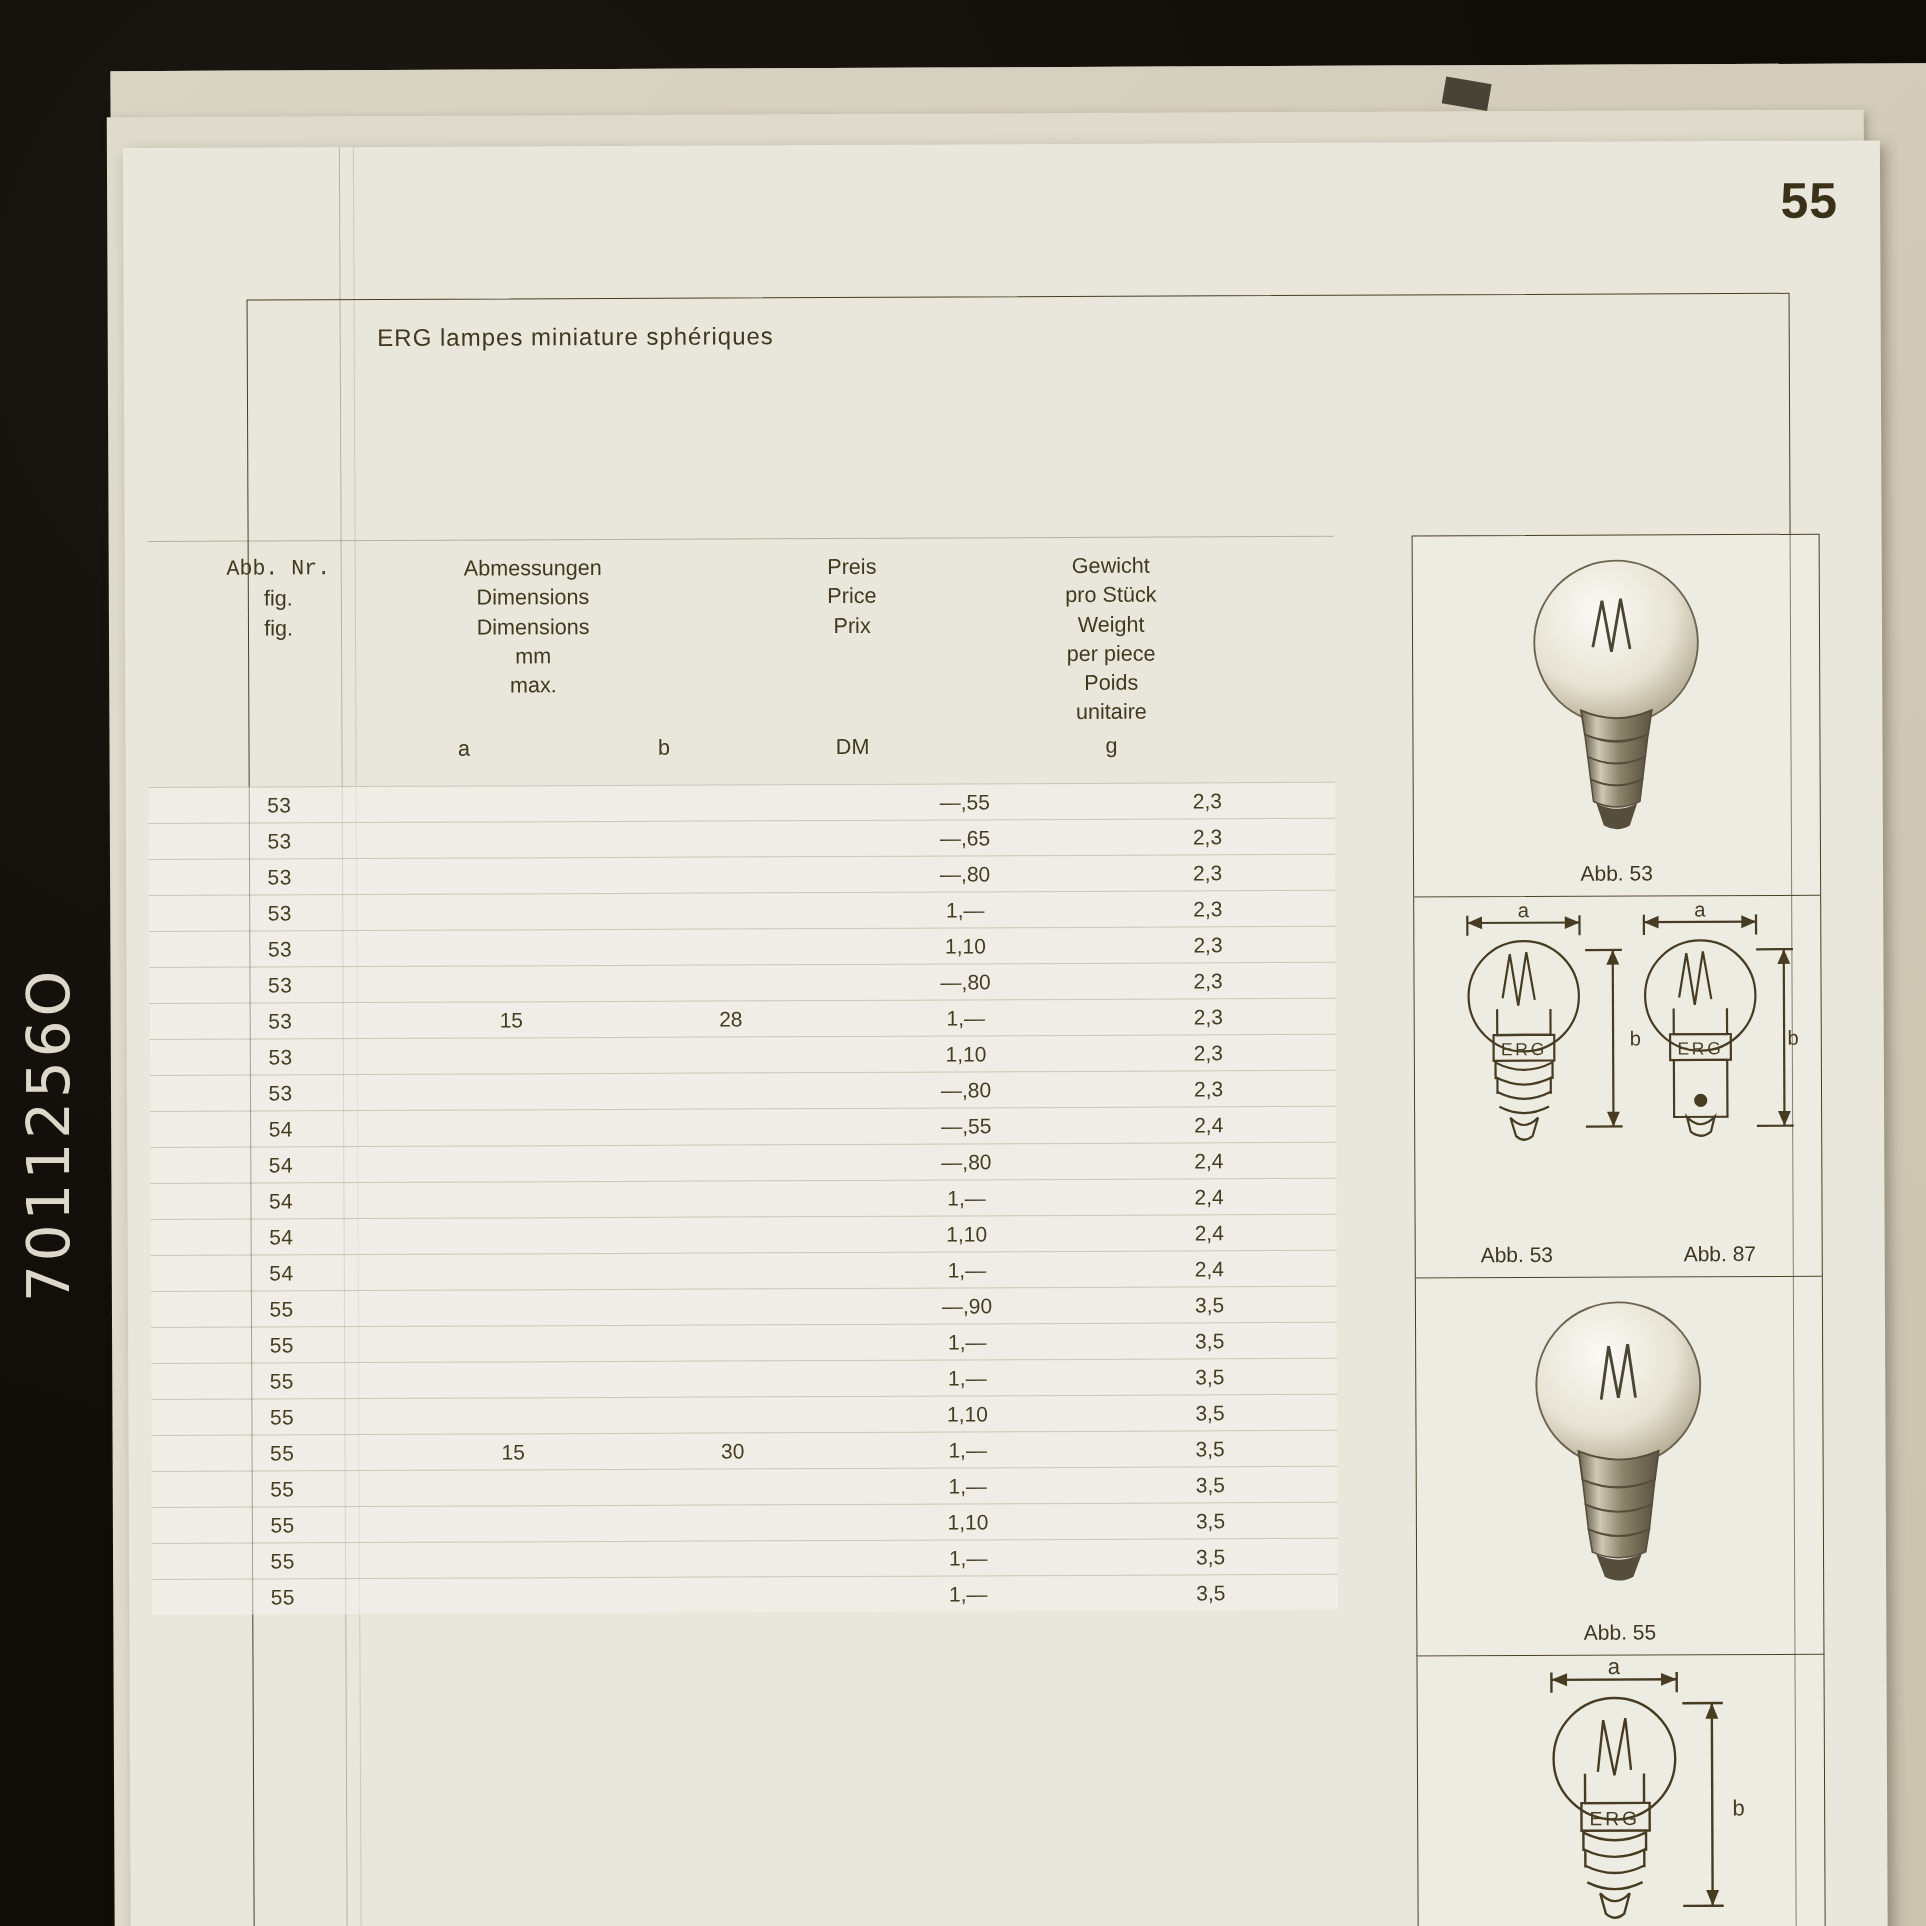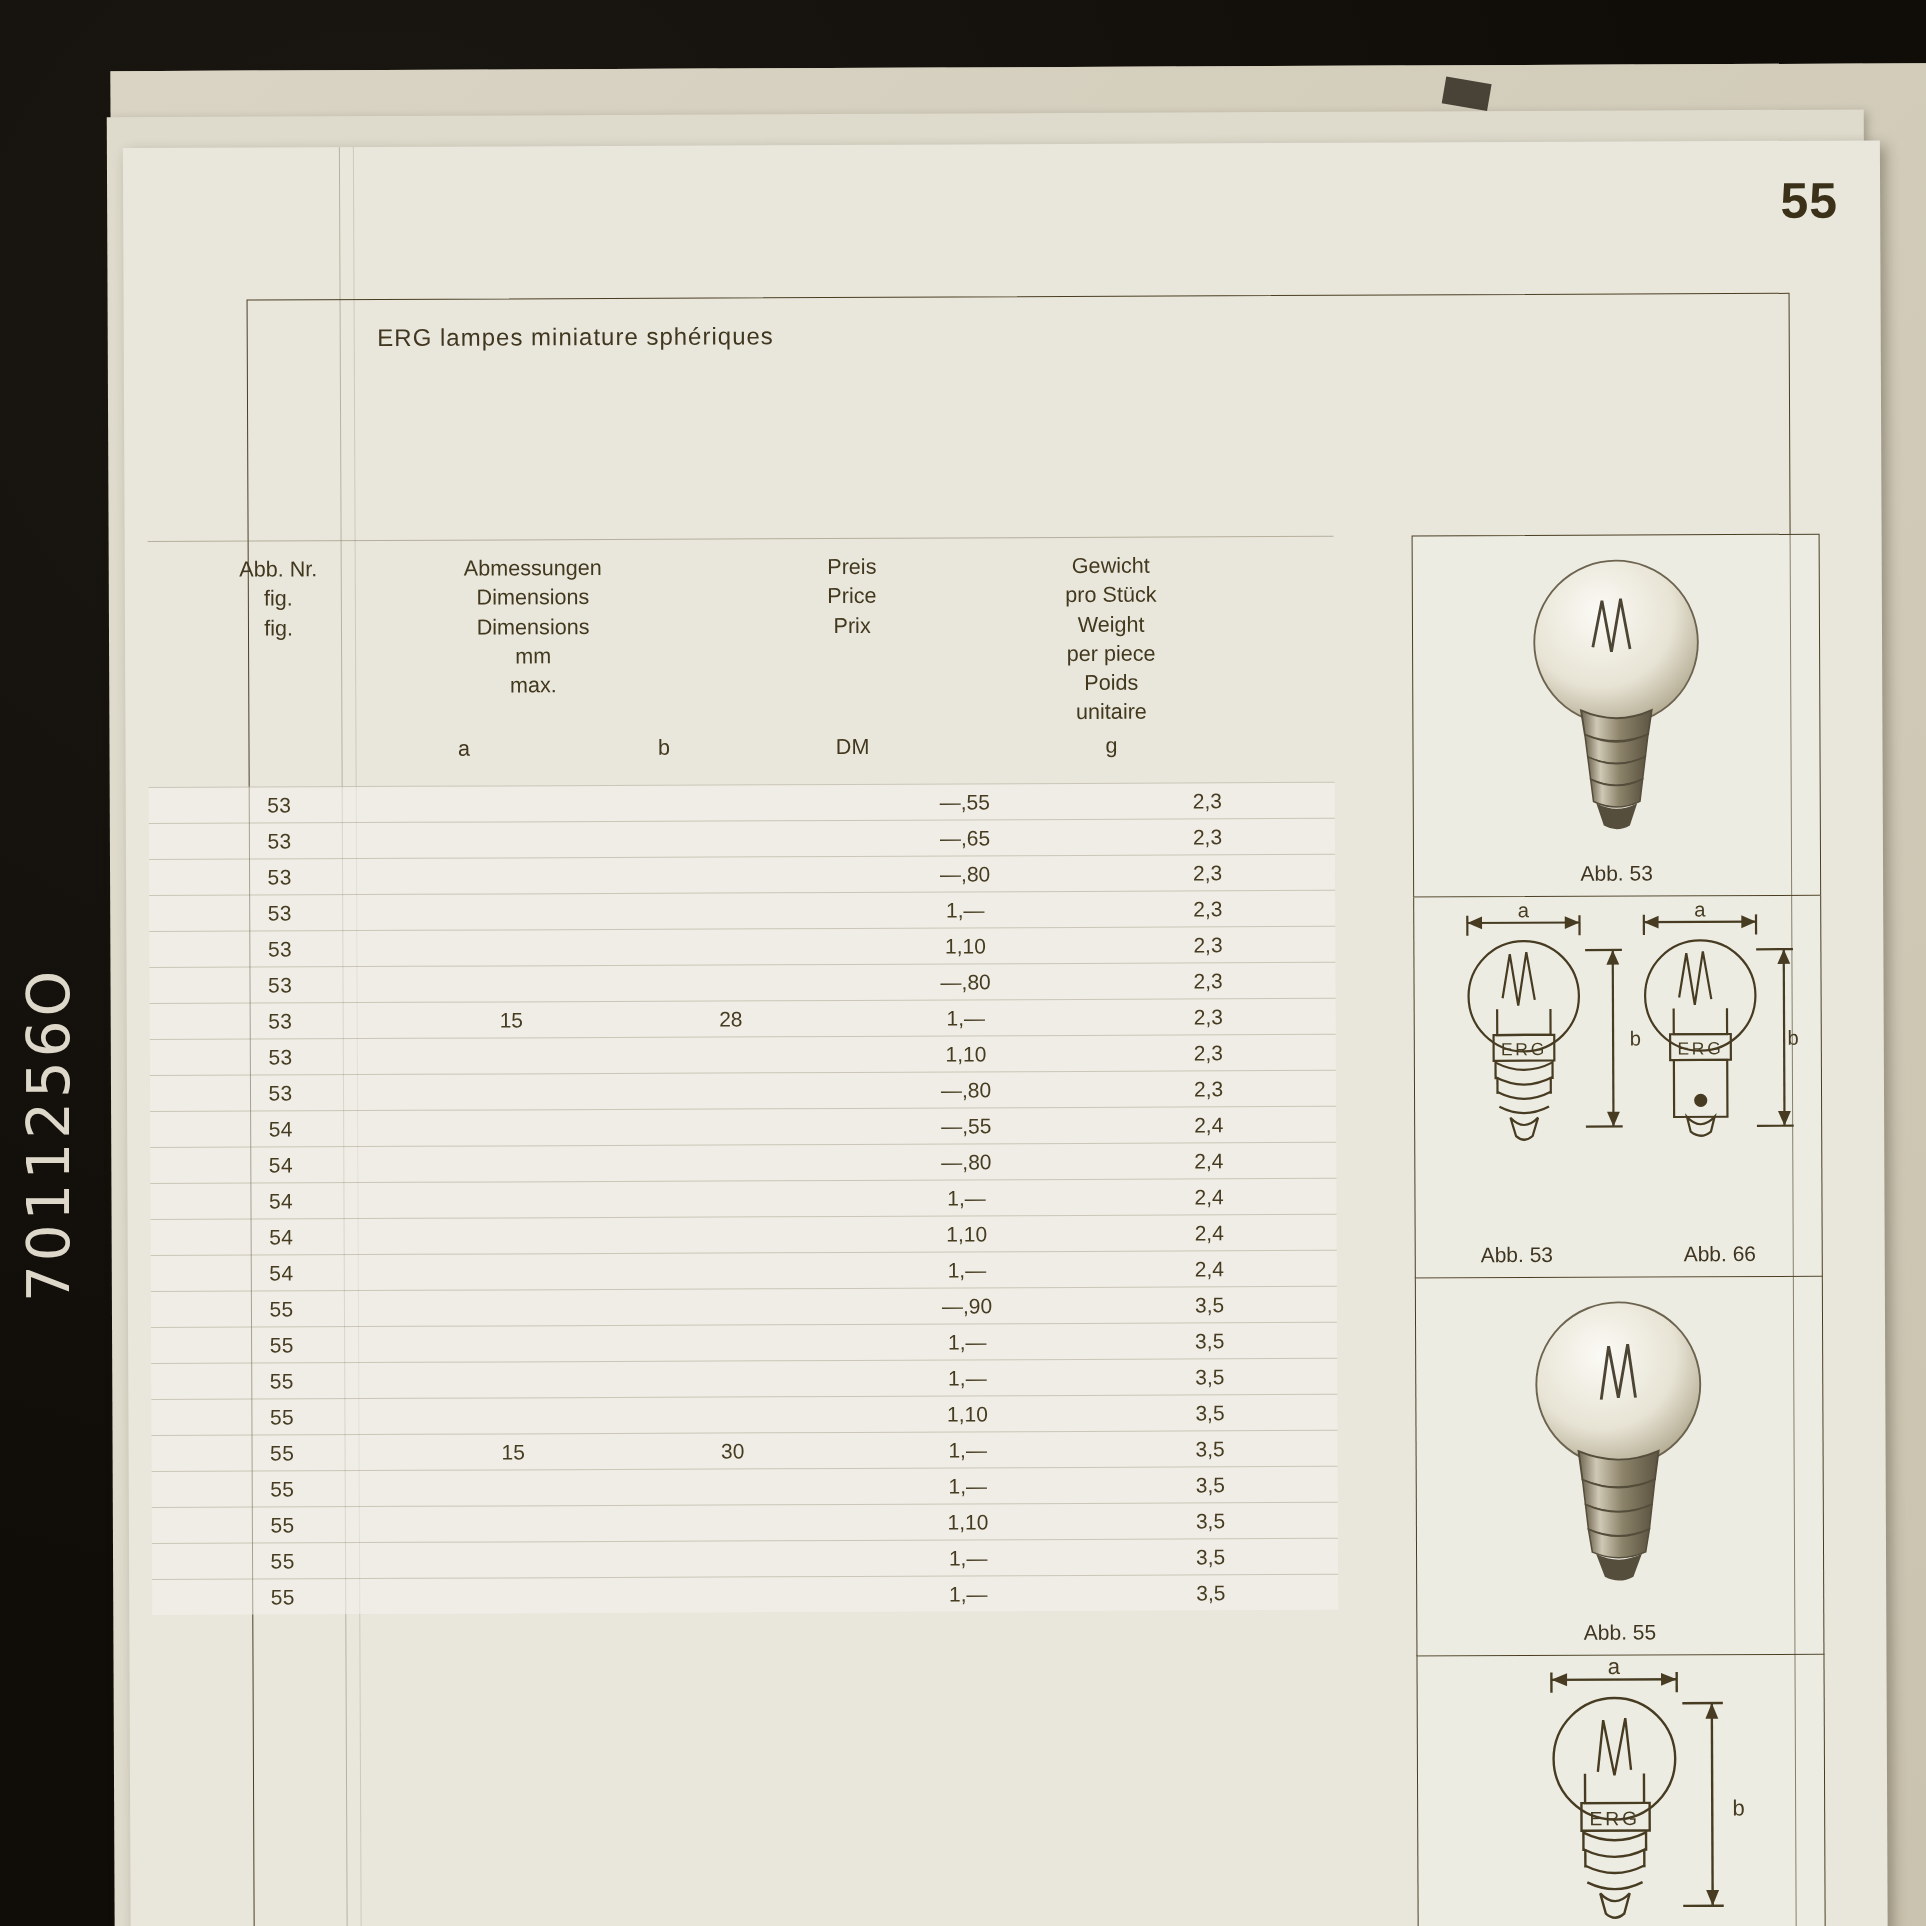--- a/index.html
+++ b/index.html
@@ -277,21 +277,21 @@
 
     <div class="page-frame"></div>
 
     <div class="page-number">55</div>
 
     <div class="heading">ERG lampes miniature sphériques</div>
 
     <div class="rule-top" style="top:393px;"></div>
 
     <div class="thead-block">
-      <div class="hcell" style="left:23px;  top:10px;  width:216px;">Abb. Nr.</div>
+      <div class="hcell" style="left:23px;  top:10px;  width:216px;font-family:Liberation Mono, monospace;">Abb. Nr.</div>
       <div class="hcell" style="left:23px;  top:39px; width:216px;">fig.</div>
       <div class="hcell" style="left:23px;  top:69px; width:216px;">fig.</div>
 
       <div class="hcell" style="left:216px; top:10px;  width:339px;">Abmessungen</div>
       <div class="hcell" style="left:216px; top:39px; width:339px;">Dimensions</div>
       <div class="hcell" style="left:216px; top:69px; width:339px;">Dimensions</div>
       <div class="hcell" style="left:216px; top:98px; width:339px;">mm</div>
       <div class="hcell" style="left:216px; top:127px; width:339px;">max.</div>
 
       <div class="hcell" style="left:589px; top:10px;  width:231px;">Preis</div>
@@ -571,21 +571,21 @@
             <line x1="352" y1="250" x2="392" y2="250"></line>
           </g>
           <text x="99" y="22" font-family="Liberation Sans, sans-serif" font-size="22" fill="#473c22" text-anchor="middle">a</text>
           <text x="291" y="22" font-family="Liberation Sans, sans-serif" font-size="22" fill="#473c22" text-anchor="middle">a</text>
           <text x="214" y="162" font-family="Liberation Sans, sans-serif" font-size="22" fill="#473c22">b</text>
           <text x="398" y="162" font-family="Liberation Sans, sans-serif" font-size="22" fill="#473c22" text-anchor="end">b</text>
           <text x="99" y="172" font-family="Liberation Sans, sans-serif" font-size="19" fill="#473c22" text-anchor="middle" letter-spacing="3">ERG</text>
           <text x="291" y="172" font-family="Liberation Sans, sans-serif" font-size="19" fill="#473c22" text-anchor="middle" letter-spacing="3">ERG</text>
         </svg>
         <div class="figcap two left">Abb. 53</div>
-        <div class="figcap two right">Abb. 66</div>
+        <div class="figcap two right">Abb. 87</div>
       </div>
 
       <div class="figbox" style="height:378px; border-top:none;">
         <svg viewBox="0 0 400 340" width="404" height="324">
           <circle cx="200" cy="112" r="86" fill="url(#gBulb)" stroke="#6d6450" stroke-width="2"></circle>
           <path d="M182 128 L190 72 L200 126 L210 70 L218 126" fill="none" stroke="#4c4534" stroke-width="3"></path>
           <path d="M158 182 Q200 200 242 182 L238 212 Q200 228 162 212 Z" fill="url(#gMetal)" stroke="#554d3b" stroke-width="2"></path>
           <g fill="url(#gMetal)" stroke="#554d3b" stroke-width="1.6">
             <path d="M162 212 Q200 229 238 212 L235 238 Q200 253 165 238 Z"></path>
             <path d="M165 238 Q200 254 235 238 L232 264 Q200 278 168 264 Z"></path>

